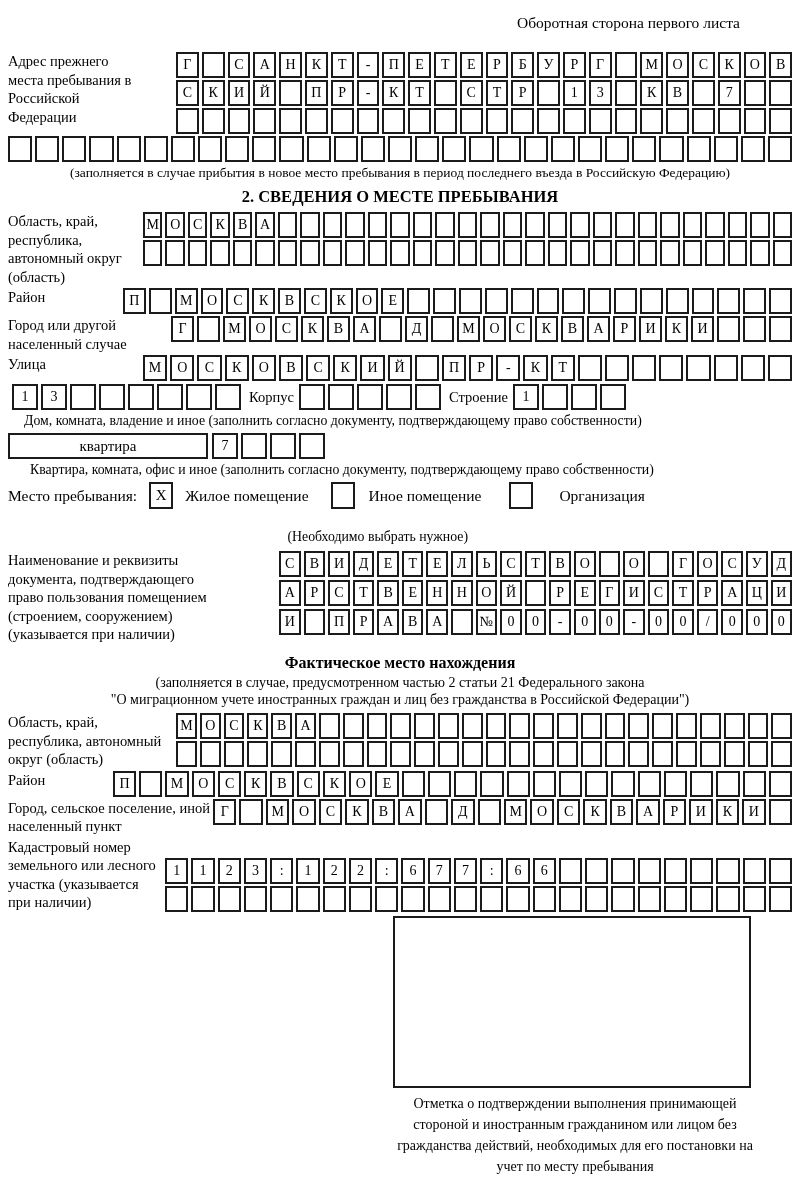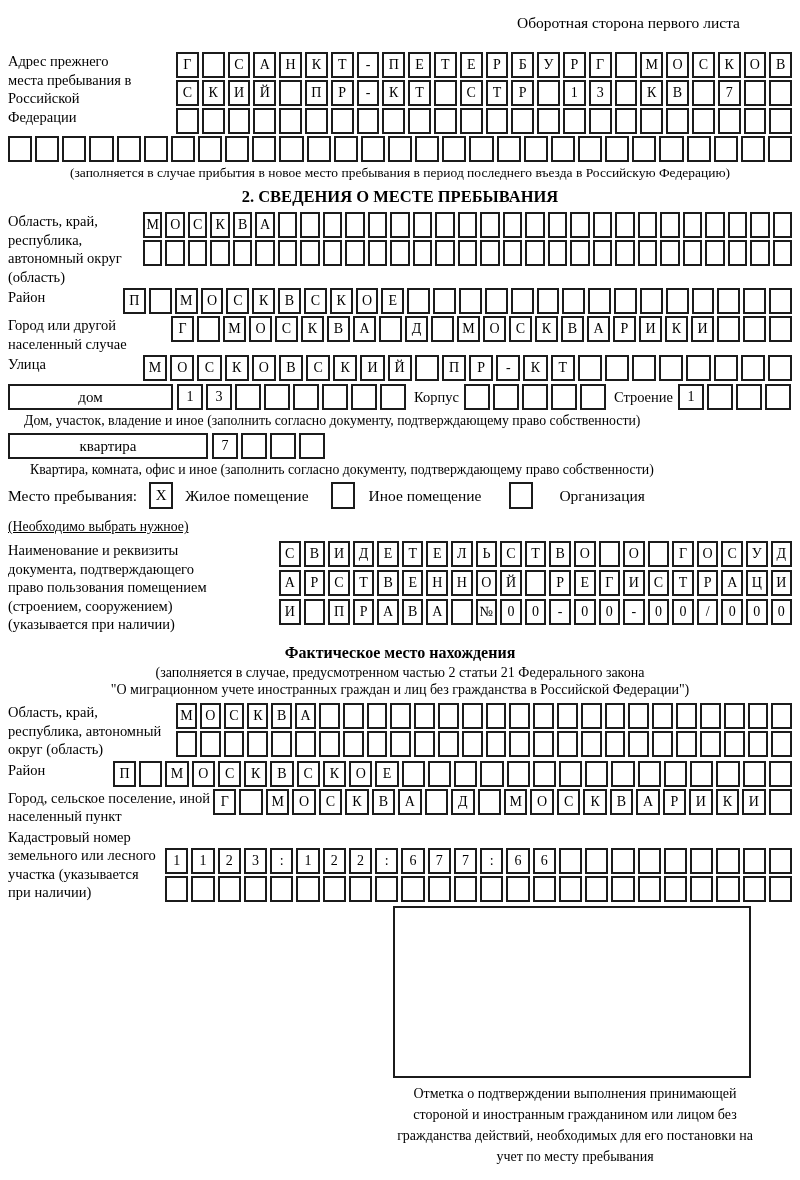--- a/index.html
+++ b/index.html
@@ -44,21 +44,21 @@
   }
   .house-row { display:flex; align-items:center; margin-top:3px; }
   .inline-label { font-size:14.5px; margin:0 5px 0 8px; flex:0 0 auto; }
   .left-note { font-size:13.8px; margin:3px 0 4px 22px; }
 
   .stay-row { display:flex; align-items:center; margin-top:4px; font-size:15.5px; }
   .cbox {
     width:24px; height:27px; border:2px solid #1b1b1b; display:flex;
     align-items:center; justify-content:center; font-size:15px; flex:0 0 auto;
   }
-  .stay-note { width:460px; text-align:left; font-size:13.8px; margin-top:10px;text-decoration:underline; }
+  .stay-note { width:460px; text-align:right; font-size:13.8px; margin-top:20px; }
 
   .doc-row { display:flex; align-items:flex-start; margin-top:6px;gap:36px; }
   .doc-label { width:235px; padding-right:12px; font-size:14.5px; line-height:1.28; }
 
   .fact-title { text-align:center; font-size:16px; font-weight:bold; margin-top:10px; }
   .fact-sub { text-align:center; font-size:14px; margin-top:3px; }
 
   .lblA3 { width:168px; padding-right:10px; }
   .lblRaion3 { width:105px; }
   .lblCity3 { width:205px; padding-right:0; }
@@ -355,21 +355,20 @@
         <div class="cell"></div>
         <div class="cell"></div>
         <div class="cell"></div>
         <div class="cell"></div>
         <div class="cell"></div>
         <div class="cell"></div>
       </div>
   </div>
 
   <div class="house-row">
-    <div class="named-box" style="width:165px;">дом</div>
     <div class="cells fixed" style="margin-left:4px;">
         <div class="cell">1</div>
         <div class="cell">3</div>
         <div class="cell"></div>
         <div class="cell"></div>
         <div class="cell"></div>
         <div class="cell"></div>
         <div class="cell"></div>
         <div class="cell"></div>
       </div>
@@ -382,21 +381,21 @@
         <div class="cell"></div>
       </div>
     <span class="inline-label">Строение</span>
     <div class="cells fixed">
         <div class="cell">1</div>
         <div class="cell"></div>
         <div class="cell"></div>
         <div class="cell"></div>
       </div>
   </div>
-  <div class="left-note" style="margin-left:16px;">Дом, участок, владение и иное (заполнить согласно документу, подтверждающему право собственности)</div>
+  <div class="left-note" style="margin-left:16px;">Дом, комната, владение и иное (заполнить согласно документу, подтверждающему право собственности)</div>
 
   <div class="house-row" style="margin-top:1px;">
     <div class="named-box" style="width:200px;">квартира</div>
     <div class="cells fixed" style="margin-left:4px;">
         <div class="cell">7</div>
         <div class="cell"></div>
         <div class="cell"></div>
         <div class="cell"></div>
       </div>
   </div>

